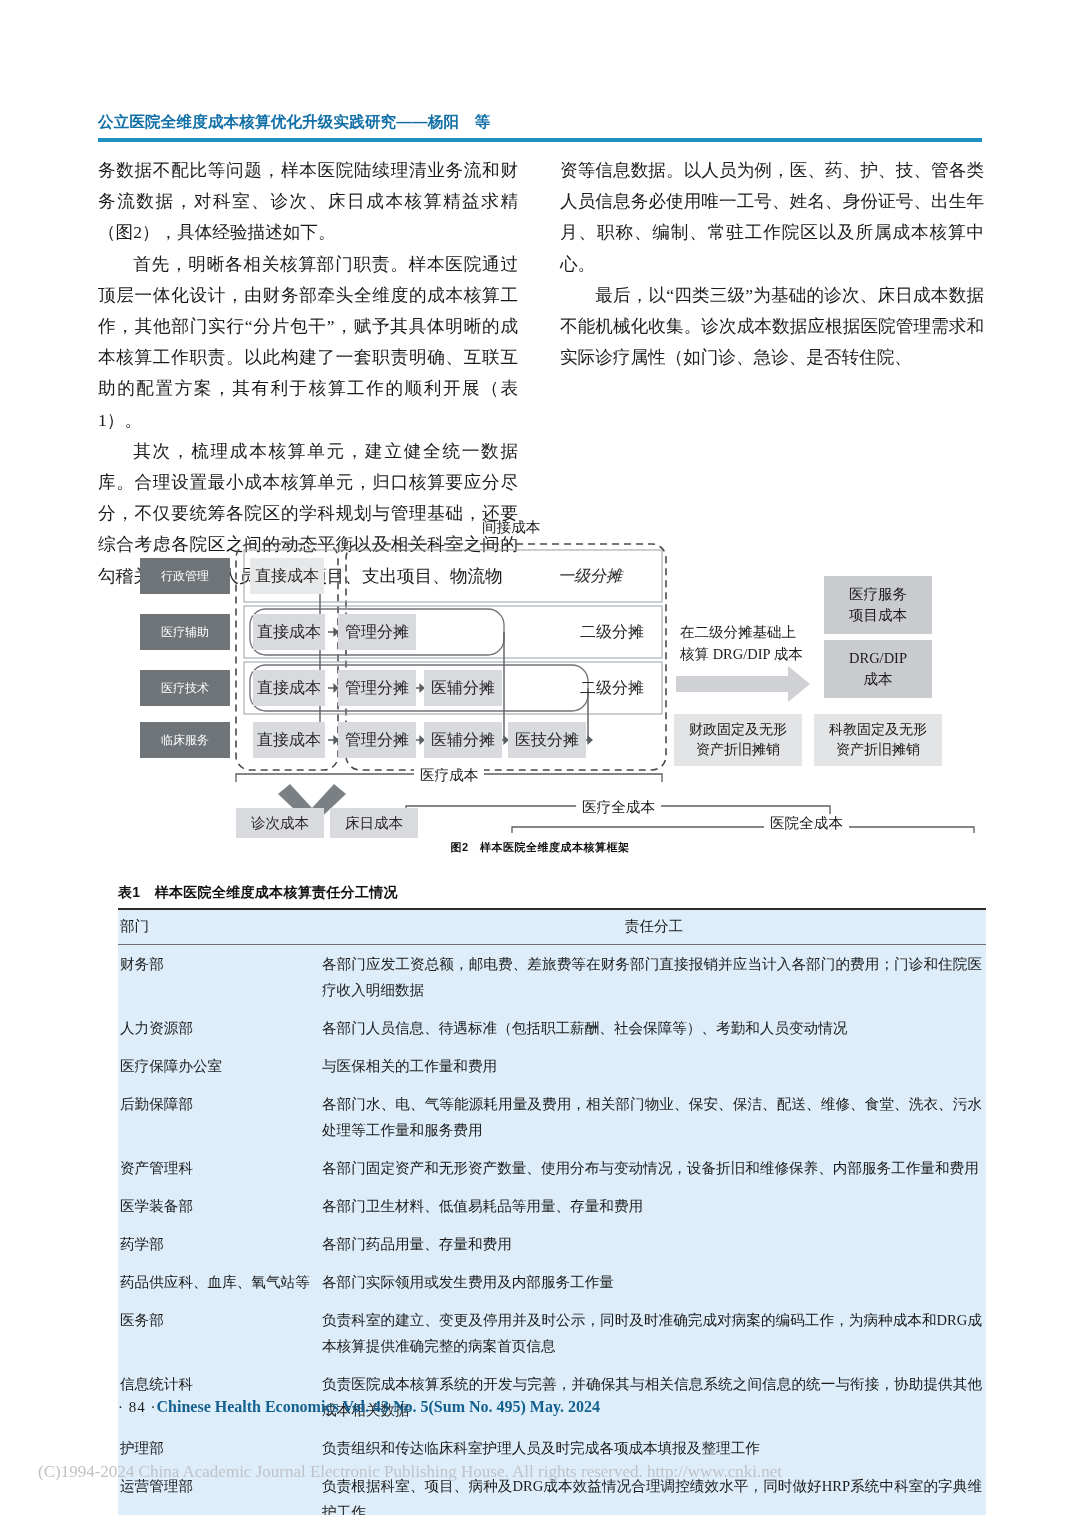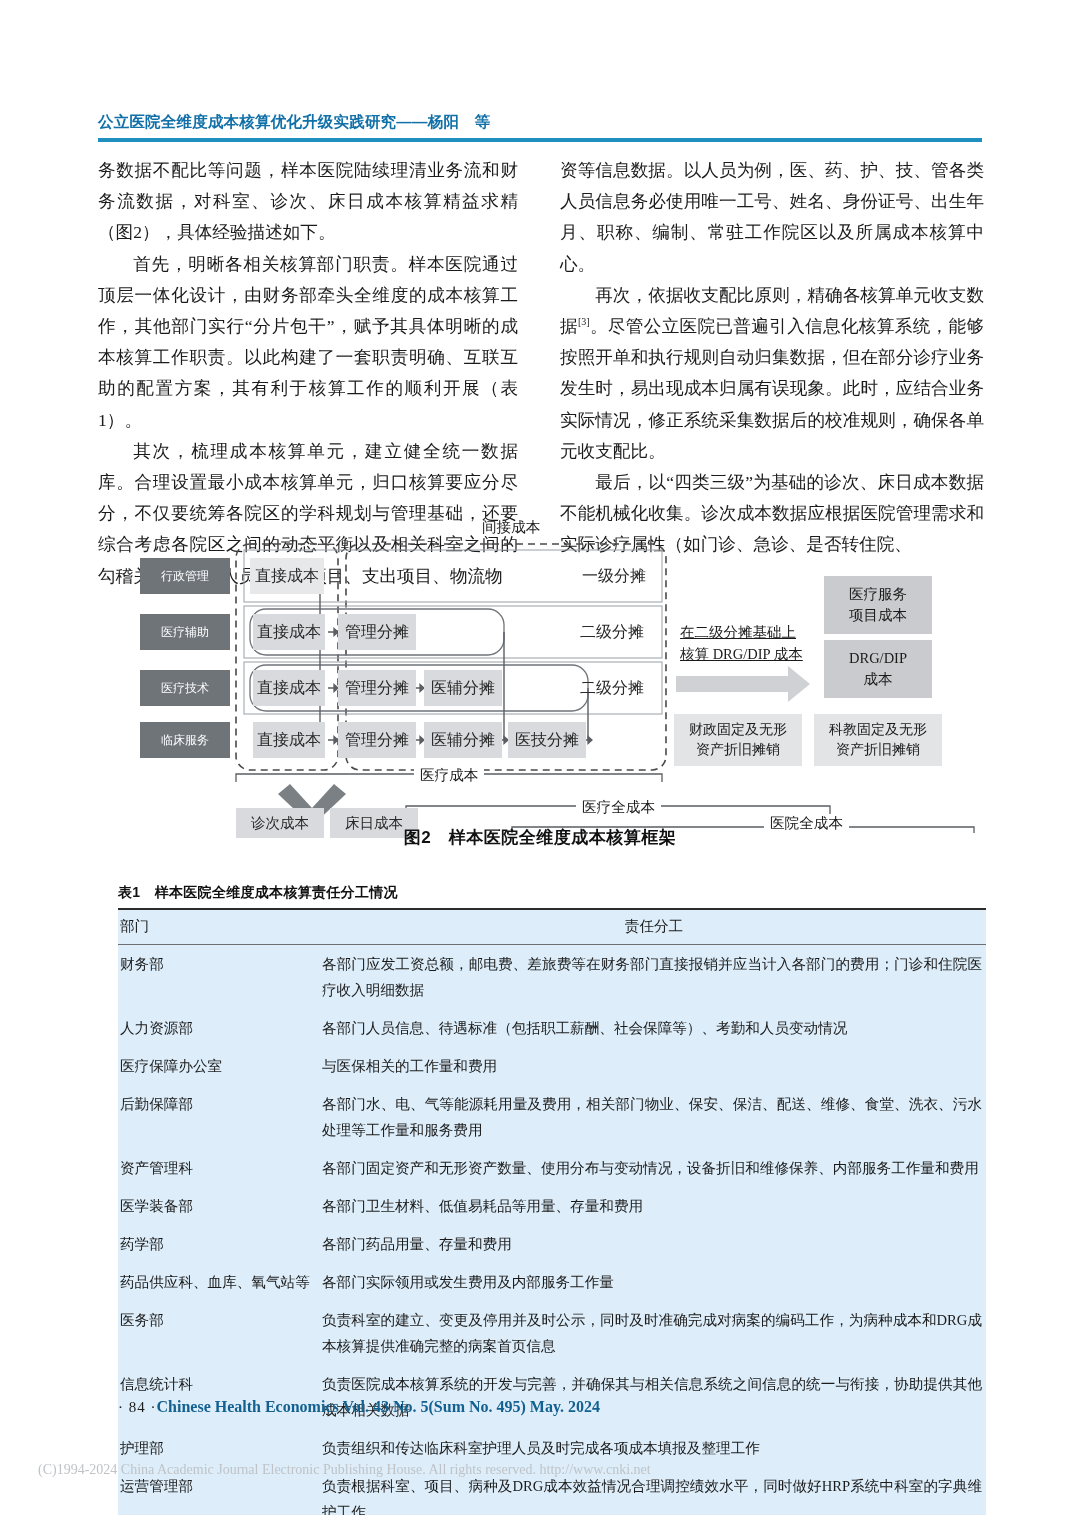--- a/index.html
+++ b/index.html
@@ -77,26 +77,26 @@
   }
   .fig-canvas {
     position: absolute;
     left: 0; top: 0;
     width: 884px;
     height: 315px;
   }
   .fig-caption {
     position: absolute;
     left: 0;
-    top: 308px;
+    top: 322px;
     width: 884px;
     text-align: center;
     font-family: "Liberation Sans", "DejaVu Sans", sans-serif;
     font-weight: bold;
-    font-size: 17px;
+    font-size: 11px;
     color: #111;
     letter-spacing: 0.5px;
   }
 
   
   .dbox {
     position: absolute;
     box-sizing: border-box;
     display: flex;
     align-items: center;
@@ -206,21 +206,21 @@
     font-weight: bold;
     font-size: 16px;
     color: #14608f;
     white-space: nowrap;
   }
   .copyright {
     position: absolute;
     left: 38px;
     top: 1462px;
     font-family: "Liberation Serif", "DejaVu Serif", serif;
-    font-size: 14px;
+    font-size: 17px;
     color: #bfc3c7;
     white-space: nowrap;
   }
 </style>
 </head>
 <body>
 
 <div class="page">
 
   <div class="runhead">
@@ -229,21 +229,20 @@
   </div>
 
   <div class="col left">
     <p>务数据不配比等问题，样本医院陆续理清业务流和财务流数据，对科室、诊次、床日成本核算精益求精（图2），具体经验描述如下。</p>
     <p class="indent">首先，明晰各相关核算部门职责。样本医院通过顶层一体化设计，由财务部牵头全维度的成本核算工作，其他部门实行“分片包干”，赋予其具体明晰的成本核算工作职责。以此构建了一套职责明确、互联互助的配置方案，其有利于核算工作的顺利开展（表1）。</p>
     <p class="indent">其次，梳理成本核算单元，建立健全统一数据库。合理设置最小成本核算单元，归口核算要应分尽分，不仅要统筹各院区的学科规划与管理基础，还要综合考虑各院区之间的动态平衡以及相关科室之间的勾稽关系，整合人员、收费项目、支出项目、物流物</p>
   </div>
 
   <div class="col right">
     <p>资等信息数据。以人员为例，医、药、护、技、管各类人员信息务必使用唯一工号、姓名、身份证号、出生年月、职称、编制、常驻工作院区以及所属成本核算中心。</p>
-    <p class="indent"><span>再次，依据收支配比原则，精确各核算单元收支数据</span><span class="sup">[3]</span><span>。尽管公立医院已普遍引入信息化核算系统，能够按照开单和执行规则自动归集数据，但在部分诊疗业务发生时，易出现成本归属有误现象。此时，应结合业务实际情况，修正系统采集数据后的校准规则，确保各单元收支配比。</span></p>
     <p class="indent">最后，以“四类三级”为基础的诊次、床日成本数据不能机械化收集。诊次成本数据应根据医院管理需求和实际诊疗属性（如门诊、急诊、是否转住院、</p>
   </div>
 
   <div class="figure">
 
     <svg class="fig-canvas" viewBox="0 0 884 315">
 
       <rect x="138" y="26" width="102" height="226" rx="14" fill="none" stroke="#4a4a4a" stroke-width="1.6" stroke-dasharray="7,5"></rect>
 
       <rect x="248" y="26" width="320" height="226" rx="14" fill="none" stroke="#4a4a4a" stroke-width="1.6" stroke-dasharray="7,5"></rect>
@@ -283,37 +282,37 @@
     </svg>
 
     <div class="plain-label" style="left:384px; top:0px;">间接成本</div>
 
     <div class="dbox dept-box" style="left:42px; top:40px; width:90px; height:36px;">行政管理</div>
     <div class="dbox dept-box" style="left:42px; top:96px; width:90px; height:36px;">医疗辅助</div>
     <div class="dbox dept-box" style="left:42px; top:152px; width:90px; height:36px;">医疗技术</div>
     <div class="dbox dept-box" style="left:42px; top:204px; width:90px; height:36px;">临床服务</div>
 
     <div class="dbox lgrey-box" style="left:152px; top:40px; width:74px; height:36px;">直接成本</div>
-    <div class="dbox" style="left:472px; top:40px; width:88px; height:36px;">一级分摊</div>
+    <div class="dbox" style="left:448px; top:40px; width:88px; height:36px;font-style:italic;">一级分摊</div>
 
     <div class="dbox grey-box" style="left:155px; top:96px; width:72px; height:36px;">直接成本</div>
     <div class="dbox grey-box" style="left:240px; top:96px; width:78px; height:36px;">管理分摊</div>
     <div class="dbox" style="left:470px; top:96px; width:88px; height:36px;">二级分摊</div>
 
     <div class="dbox grey-box" style="left:155px; top:152px; width:72px; height:36px;">直接成本</div>
     <div class="dbox grey-box" style="left:240px; top:152px; width:78px; height:36px;">管理分摊</div>
     <div class="dbox grey-box" style="left:326px; top:152px; width:78px; height:36px;">医辅分摊</div>
     <div class="dbox" style="left:470px; top:152px; width:88px; height:36px;">二级分摊</div>
 
     <div class="dbox grey-box" style="left:155px; top:204px; width:72px; height:36px;">直接成本</div>
     <div class="dbox grey-box" style="left:240px; top:204px; width:78px; height:36px;">管理分摊</div>
     <div class="dbox grey-box" style="left:326px; top:204px; width:78px; height:36px;">医辅分摊</div>
     <div class="dbox grey-box" style="left:410px; top:204px; width:78px; height:36px;">医技分摊</div>
 
-    <div class="arrowtext" style="left: 582px; top: 104px; text-decoration: underline;">
+    <div class="arrowtext" style="left: 582px; top: 104px;">
       <div>在二级分摊基础上</div>
       <div>核算 DRG/DIP 成本</div>
     </div>
 
     <div class="dbox result-box" style="left:726px; top:58px; width:108px; height:58px;">
       <span>医疗服务</span>
       <span>项目成本</span>
     </div>
     <div class="dbox result-box" style="left:726px; top:122px; width:108px; height:58px;">
       <span>DRG/DIP</span>

